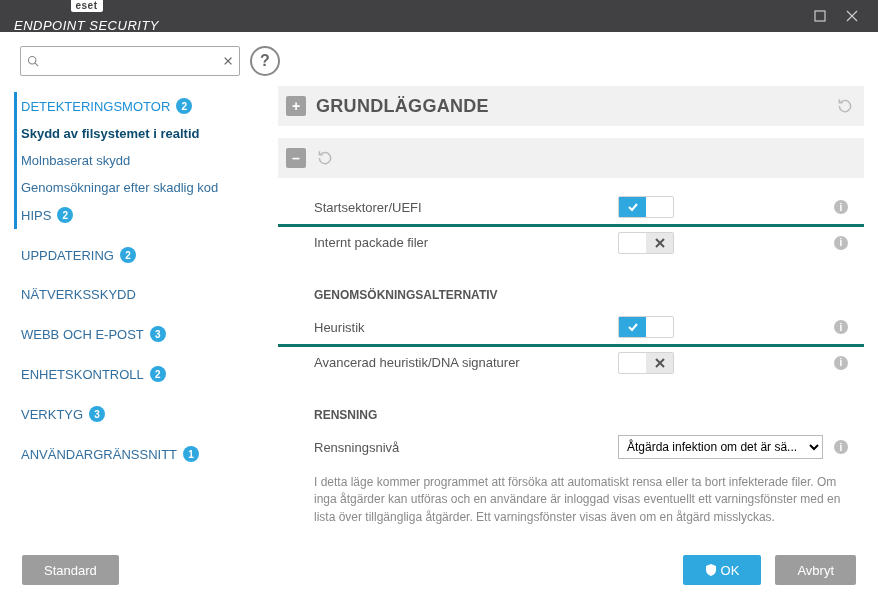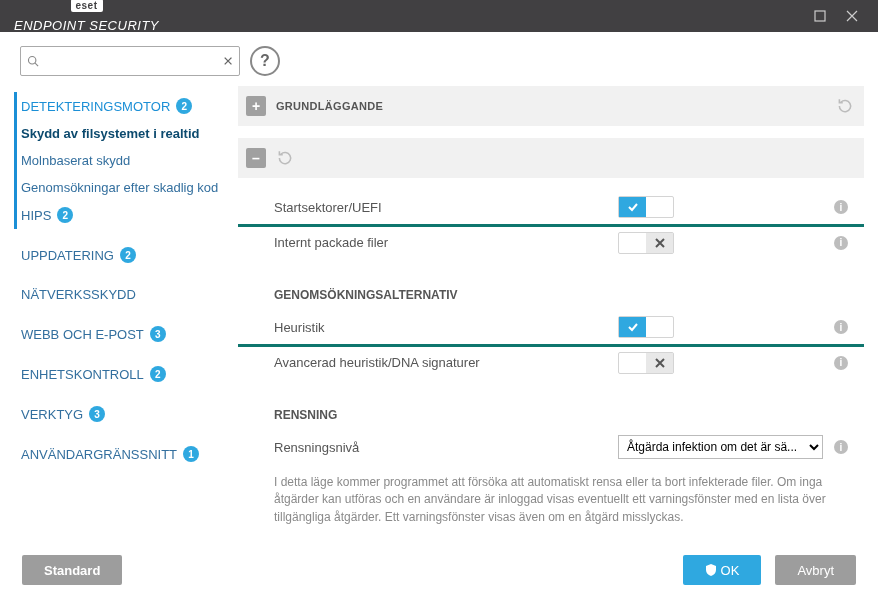--- a/index.html
+++ b/index.html
@@ -15,38 +15,38 @@
   .titlebar-btn svg { stroke: #ccc; }
 
   
   .header { display: flex; align-items: center; padding: 14px 20px 10px 20px; gap: 10px; }
   .page-title { font-size: 22px; color: #5a5a5a; font-weight: 400; flex: 1; }
   .searchbox { width: 220px; height: 30px; border: 1px solid #aaa; display: flex; align-items: center; padding: 0 6px; border-radius: 2px; }
   .searchbox input { border: none; outline: none; flex: 1; font-size: 13px; padding: 0 4px; }
   .help-btn { width: 30px; height: 30px; border: 2px solid #888; border-radius: 50%; display: flex; align-items: center; justify-content: center; color: #666; font-weight: 700; font-size: 16px; cursor: pointer; }
 
   
-  .body { display: flex; height: 470px; }
+  .body { display: flex; height: 470px; gap: 40px; }
 
   
   .sidebar { width: 238px; padding: 6px 0 6px 14px; overflow-y: auto; }
   .nav-group { border-left: 3px solid transparent; margin-bottom: 2px; }
   .nav-item { display: flex; align-items: center; gap: 6px; padding: 6px 8px 6px 4px; color: #336f9e; font-size: 13px; cursor: pointer; text-transform: uppercase; }
   .nav-item.sub { padding-left: 4px; text-transform: none; font-size: 13px; }
   .nav-item.active { color: #0c4a6e; font-weight: 700; }
   .nav-group.open { border-left-color: #1b8fd6; }
   .nav-group.open .nav-item.top { color: #1b8fd6; }
   .group-sep { height: 10px; }
   .badge { background: #2fa8e0; color: #fff; border-radius: 50%; width: 16px; height: 16px; font-size: 10px; display: inline-flex; align-items: center; justify-content: center; font-weight: 700; }
 
   
   .main { flex: 1; overflow-y: auto; padding-right: 14px; }
   .section-hdr { background: #f1f1f1; display: flex; align-items: center; height: 40px; padding: 0 10px 0 8px; margin-bottom: 12px; gap: 10px; }
   .toggle-box { width: 20px; height: 20px; background: #a0a0a0; color: #fff; display: flex; align-items: center; justify-content: center; font-size: 14px; font-weight: 700; cursor: pointer; border-radius: 2px; }
-  .section-title { flex: 1; font-weight: 700; color: #555; letter-spacing: 0.3px; text-transform: uppercase; font-size: 11px; }
+  .section-title { flex: 1; font-weight: 700; color: #555; letter-spacing: 0.3px; text-transform: uppercase; font-size: 18px; }
   .reset-icn { width: 18px; height: 18px; cursor: pointer; opacity: 0.5; }
 
   .subsection-title { font-weight: 700; color: #555; padding: 8px 0 8px 36px; text-transform: uppercase; font-size: 12px; }
   .row { display: flex; align-items: center; min-height: 34px; padding: 0 10px 0 36px; }
   .row + .row { border-top: 3px solid #0f766e; }
   .row-label { flex: 1; color: #555; font-size: 13px; }
   .row-ctrl { width: 210px; display: flex; align-items: center; }
   .row-info { width: 26px; display: flex; justify-content: center; }
   .info-dot { width: 14px; height: 14px; border-radius: 50%; background: #bdbdbd; color: #fff; font-size: 10px; font-weight: 700; display: flex; align-items: center; justify-content: center; cursor: help; }
 
@@ -60,21 +60,21 @@
   .switch.off .half.right { background: #e8e8e8; }
   .switch.off .half.right svg { stroke: #555; }
 
   .select { width: 205px; height: 24px; border: 1px solid #bbb; background: #fff; font-size: 12px; padding: 0 4px; }
 
   .helptext { color: #8a8a8a; font-size: 12px; line-height: 1.45; padding: 10px 20px 10px 36px; }
 
   
   .footer { position: absolute; bottom: 0; left: 0; right: 0; height: 56px; display: flex; align-items: center; padding: 0 22px; background: #fff; }
   .btn { height: 30px; padding: 0 22px; border: none; border-radius: 2px; font-size: 13px; cursor: pointer; display: inline-flex; align-items: center; gap: 4px; }
-  .btn-default { background: #9d9d9d; color: #fff; font-weight: bold; }
+  .btn-default { background: #9d9d9d; color: #fff; }
   .btn-primary { background: #2fa8e0; color: #fff; }
   .btn-secondary { background: #9d9d9d; color: #fff; }
   .footer-spacer { flex: 1; }
   .footer .btn + .btn { margin-left: 14px; }
 </style>
 </head>
 <body>
 
 <div class="titlebar">
   <div class="brand-box">

